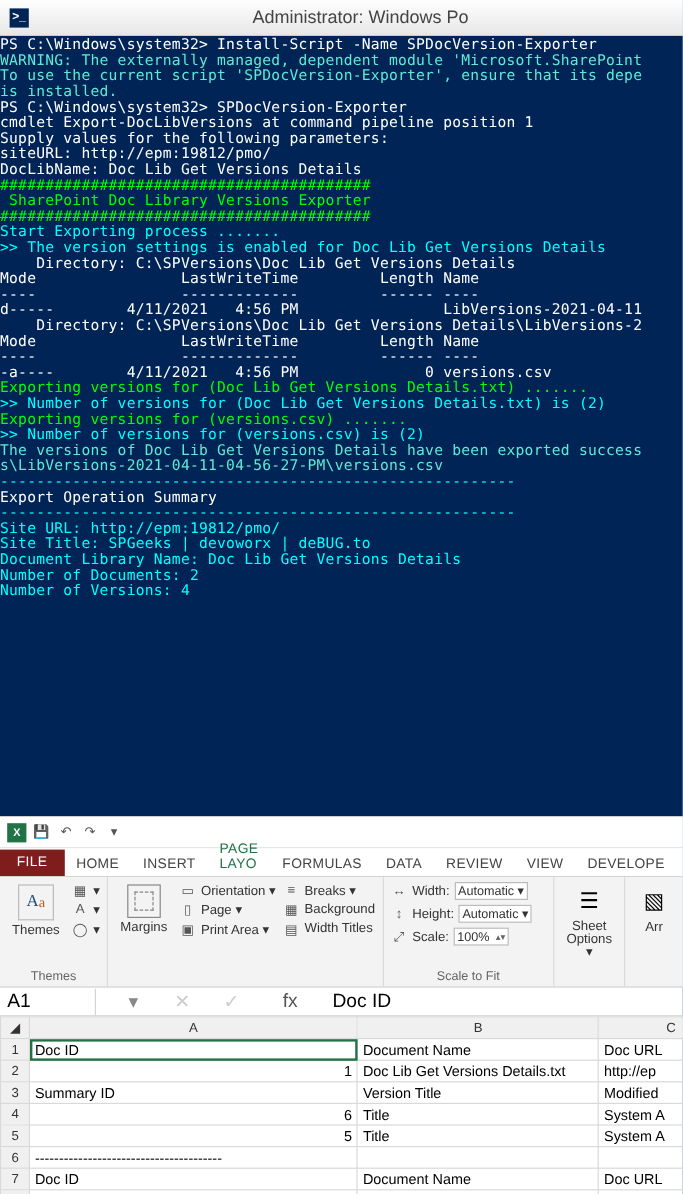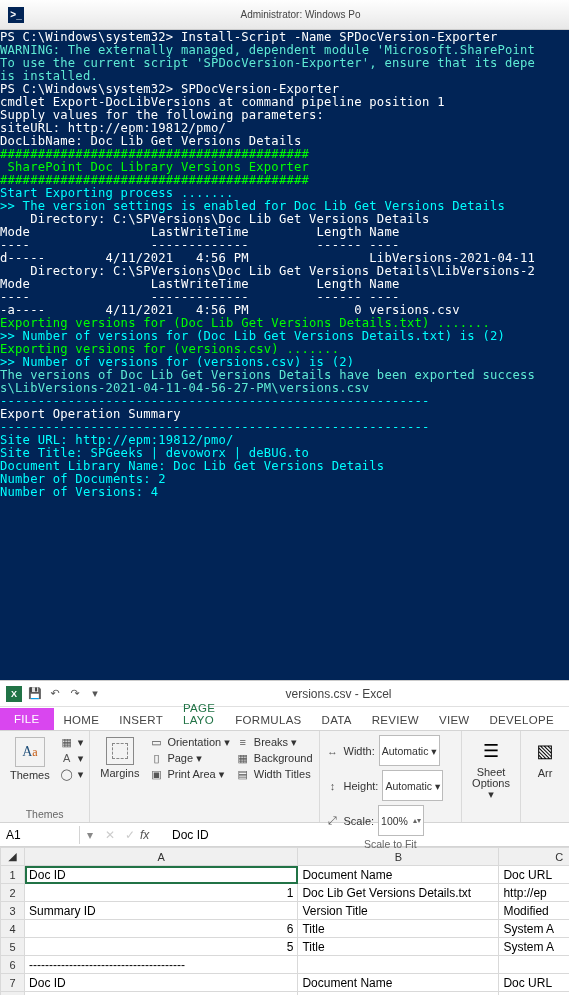--- a/index.html
+++ b/index.html
@@ -25,21 +25,21 @@
     display: inline-flex;
     align-items: center;
     justify-content: center;
     color: #fff;
     font-size: 10px;
     font-weight: bold;
   }
   .ps-title {
     flex: 1;
     text-align: center;
-    font-size: 10px;
+    font-size: 15px;
     color: #444;
   }
   .terminal {
     background: #012456;
     font-family: "Lucida Console", "Consolas", monospace;
     font-size: 12.2px;
     line-height: 13px;
     letter-spacing: 0.2px;
     padding: 1px 0 12px 0;
     white-space: pre;
@@ -92,21 +92,21 @@
   }
   .xl-tab {
     padding: 4px 10px;
     font-size: 11.5px;
     color: #444;
     text-transform: uppercase;
     letter-spacing: 0.3px;
     cursor: pointer;
   }
   .xl-tab.file {
-    background: #d946ef;
+    background: #7f1d1d;
     color: #fff;
     padding: 5px 14px;
   }
   .xl-tab.active { color: #217346; }
   .xl-ribbon {
     display: flex;
     background: #f3f3f3;
     border-bottom: 1px solid #d4d4d4;
     height: 92px;
   }
@@ -136,40 +136,41 @@
   .xl-btn-label { font-size: 11px; color: #333; text-align:center; }
   .xl-stack { display: flex; flex-direction: column; gap: 2px; }
   .xl-row { display: flex; align-items: center; gap: 4px; font-size: 11px; color: #333; white-space: nowrap;}
   .xl-row .i { width: 14px; height:14px; display:flex; align-items:center; justify-content:center; color:#555;}
   .xl-combo {
     border: 1px solid #bbb;
     background: #fff;
     padding: 0 2px;
     font-size: 10.5px;
     min-width: 60px;
-    height: 31px;
+    height: 15px;
     display: flex;
     align-items: center;
     justify-content: space-between;
   }
   .xl-combo .caret { font-size: 8px; color: #666;}
   .xl-formula-bar {
     display: flex;
     align-items: center;
     height: 24px;
     border-bottom: 1px solid #d4d4d4;
-    font-size: 12px;
+    font-size: 16px;
+    gap: 21px;
   }
   .xl-namebox {
     width: 80px;
     padding: 2px 6px;
     border-right: 1px solid #d4d4d4;
   }
   .xl-fbtn { width: 20px; text-align:center; color:#888;}
-  .xl-fx { width: 24px; text-align:left; font-style: italic; color:#555;}
+  .xl-fx { width: 24px; text-align:right; color:#555;}
   .xl-fval { padding: 2px 8px; flex:1; }
   .xl-grid { border-collapse: collapse; font-size: 12px; width: 620px;}
   .xl-grid th, .xl-grid td {
     border: 1px solid #d9d9d9;
     padding: 1px 4px;
     height: 18px;
     text-align: left;
     font-weight: normal;
     white-space: nowrap;
     overflow: hidden;
@@ -217,21 +218,20 @@
 
 <div class="excel-window">
   <div class="xl-titlebar">
     <div class="xl-qat">
       <span class="xl-logo">X</span>
       <span class="xl-qat-btn">💾</span>
       <span class="xl-qat-btn">↶</span>
       <span class="xl-qat-btn">↷</span>
       <span class="xl-qat-btn">▾</span>
     </div>
-    <span class="xl-title">versions.csv - Excel</span>
   </div>
 
   <div class="xl-tabs">
     <div class="xl-tab file">FILE</div>
     <div class="xl-tab">HOME</div>
     <div class="xl-tab">INSERT</div>
     <div class="xl-tab active">PAGE LAYO</div>
     <div class="xl-tab">FORMULAS</div>
     <div class="xl-tab">DATA</div>
     <div class="xl-tab">REVIEW</div>

